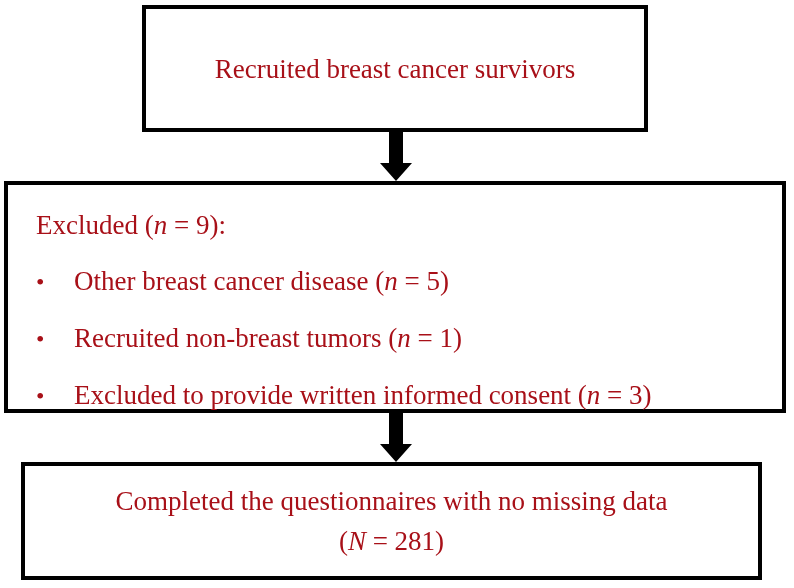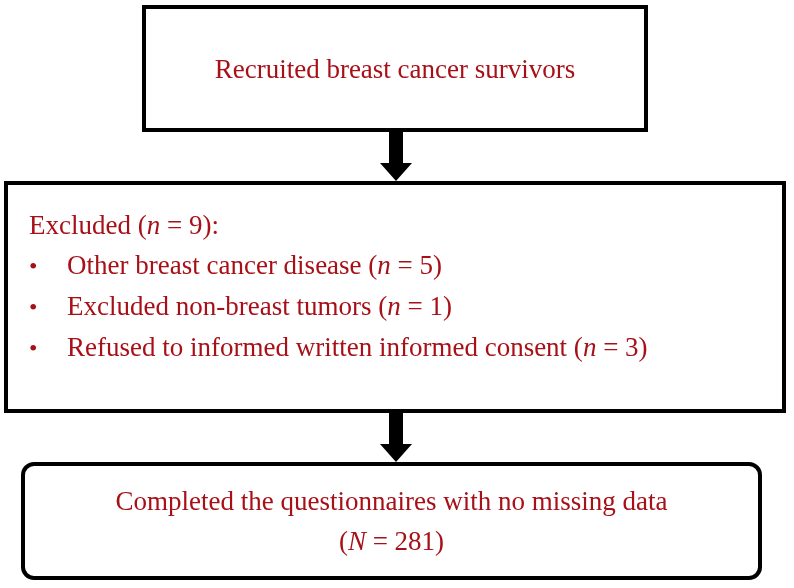--- a/index.html
+++ b/index.html
@@ -39,34 +39,33 @@
     align-items: center;
     justify-content: center;
   }
 
   
   #box-excluded {
     left: 4px;
     top: 181px;
     width: 782px;
     height: 232px;
-    padding: 20px 0 0 21px;
+    padding: 20px 0 0 28px;
   }
 
   
   #box-completed {
     left: 21px;
     top: 462px;
     width: 741px;
     height: 118px;
     display: flex;
     flex-direction: column;
     align-items: center;
     justify-content: center;
-    border-radius: 13px;
   }
 
   .line {
     font-size: 27px;
     line-height: 40px;
     white-space: nowrap;
     color: #a81018;
   }
 
   .heading-line {
@@ -87,20 +86,21 @@
   .bullet-marker {
     width: 38px;
     flex: 0 0 38px;
     text-align: left;
     font-size: 24px;
     line-height: 40px;
     color: #a81018;
   }
   .bullet-text {
     flex: 0 1 auto;
+    margin-top: 16px;
   }
 
   .stat {
     font-style: italic;
   }
 
   
   .arrow {
     position: absolute;
     width: 52px;
@@ -134,26 +134,26 @@
   <div class="box" id="box-excluded">
     <div class="heading-line"><span>Excluded (</span><span class="stat">n</span><span> = 9):</span></div>
 
     <div class="bullet-row">
       <span class="bullet-marker">•</span>
       <span class="bullet-text"><span>Other breast cancer disease (</span><span class="stat">n</span><span> = 5)</span></span>
     </div>
 
     <div class="bullet-row">
       <span class="bullet-marker">•</span>
-      <span class="bullet-text"><span>Excluded non-breast tumors (</span><span class="stat">n</span><span> = 1)</span></span>
+      <span class="bullet-text"><span>Recruited non-breast tumors (</span><span class="stat">n</span><span> = 1)</span></span>
     </div>
 
     <div class="bullet-row">
       <span class="bullet-marker">•</span>
-      <span class="bullet-text"><span>Refused to informed written informed consent (</span><span class="stat">n</span><span> = 3)</span></span>
+      <span class="bullet-text"><span>Excluded to provide written informed consent (</span><span class="stat">n</span><span> = 3)</span></span>
     </div>
   </div>
 
   <div class="arrow" id="arrow-bottom">
     <svg width="52" height="52" viewBox="0 0 52 52" xmlns="http://www.w3.org/2000/svg" aria-hidden="true">
       <polygon points="19,0 33,0 33,32 42,32 26,50 10,32 19,32" fill="#000000"></polygon>
     </svg>
   </div>
 
   <div class="box" id="box-completed">

